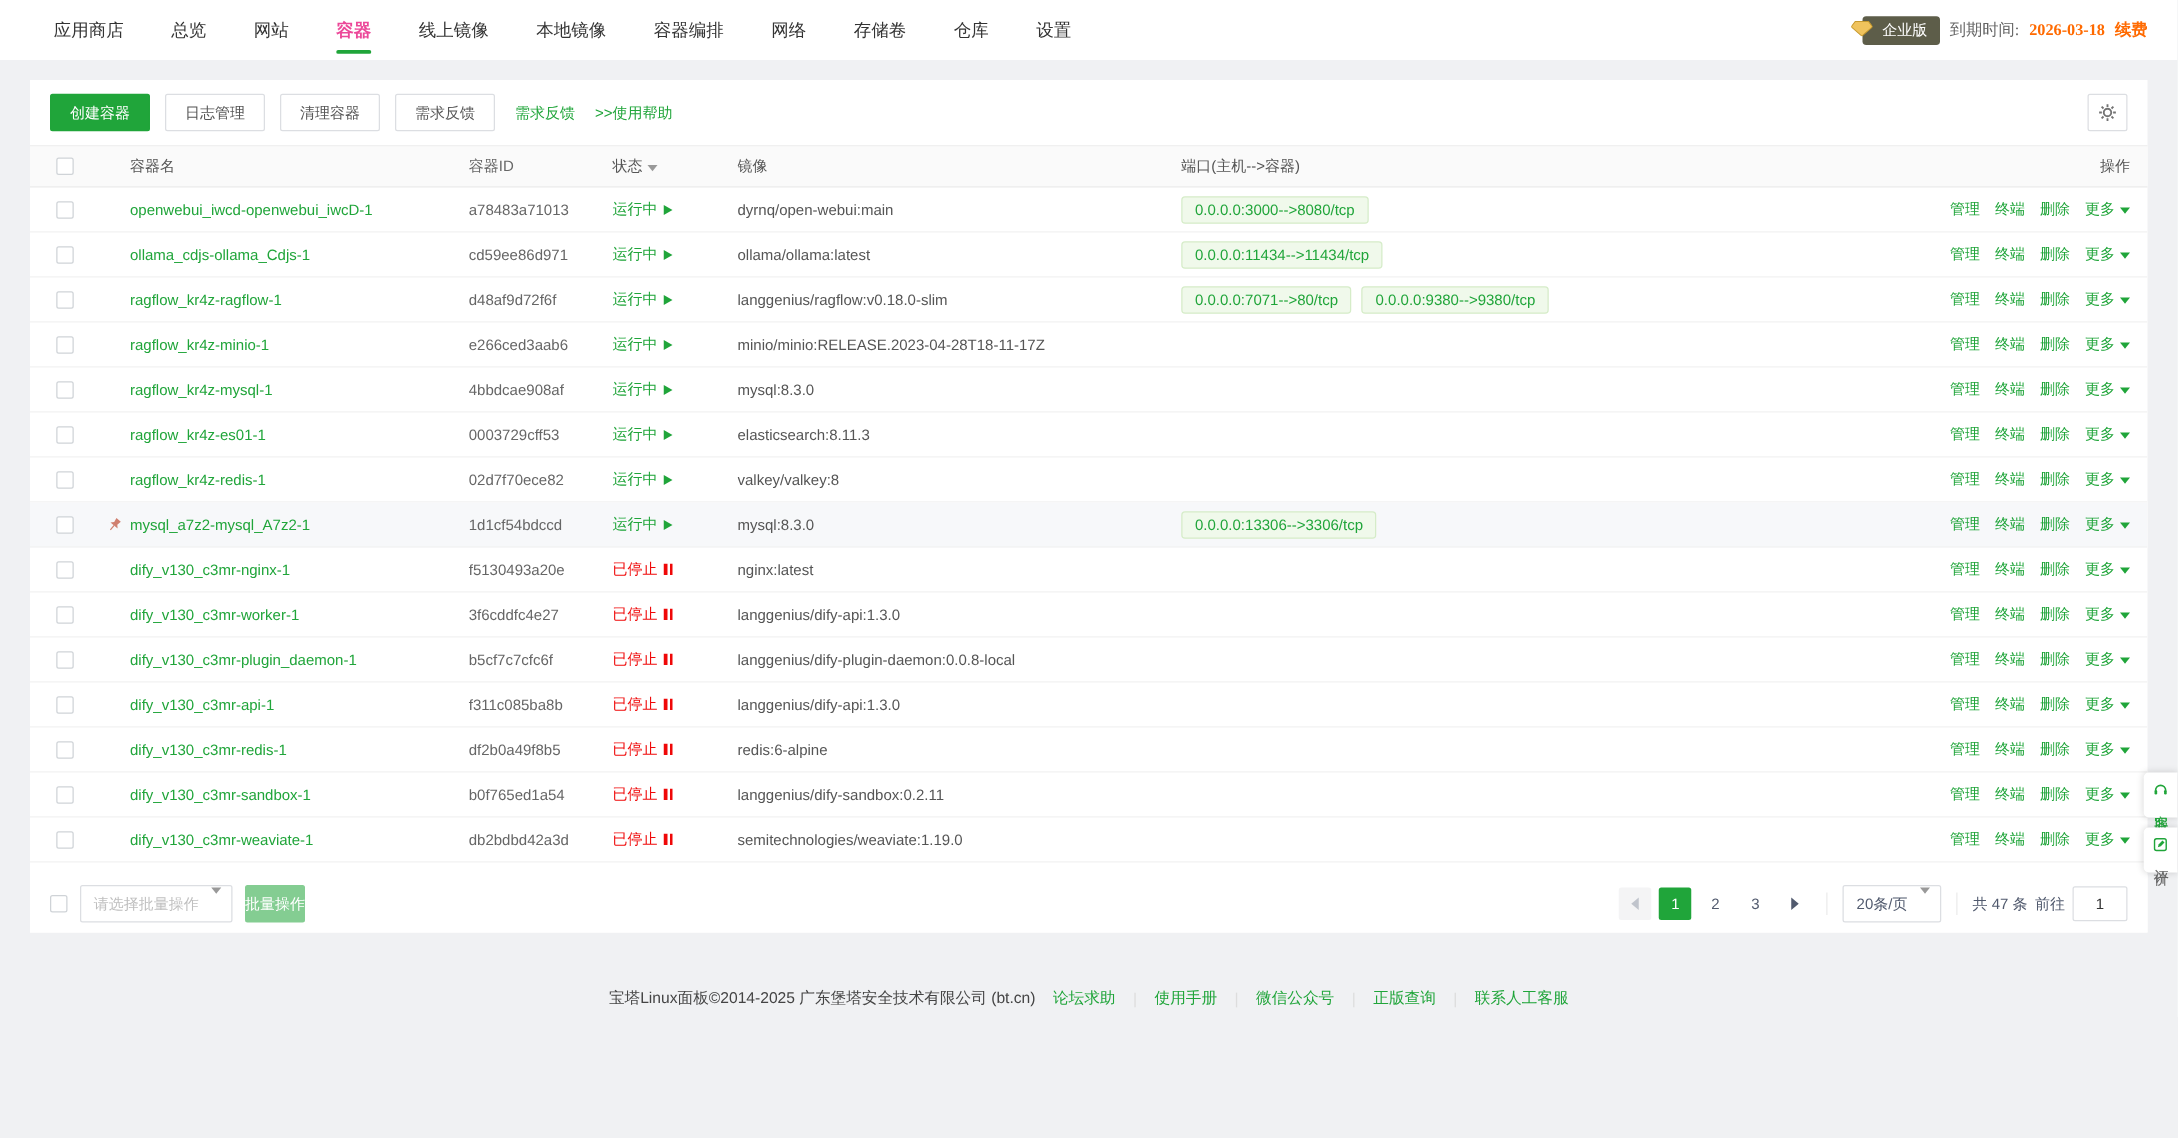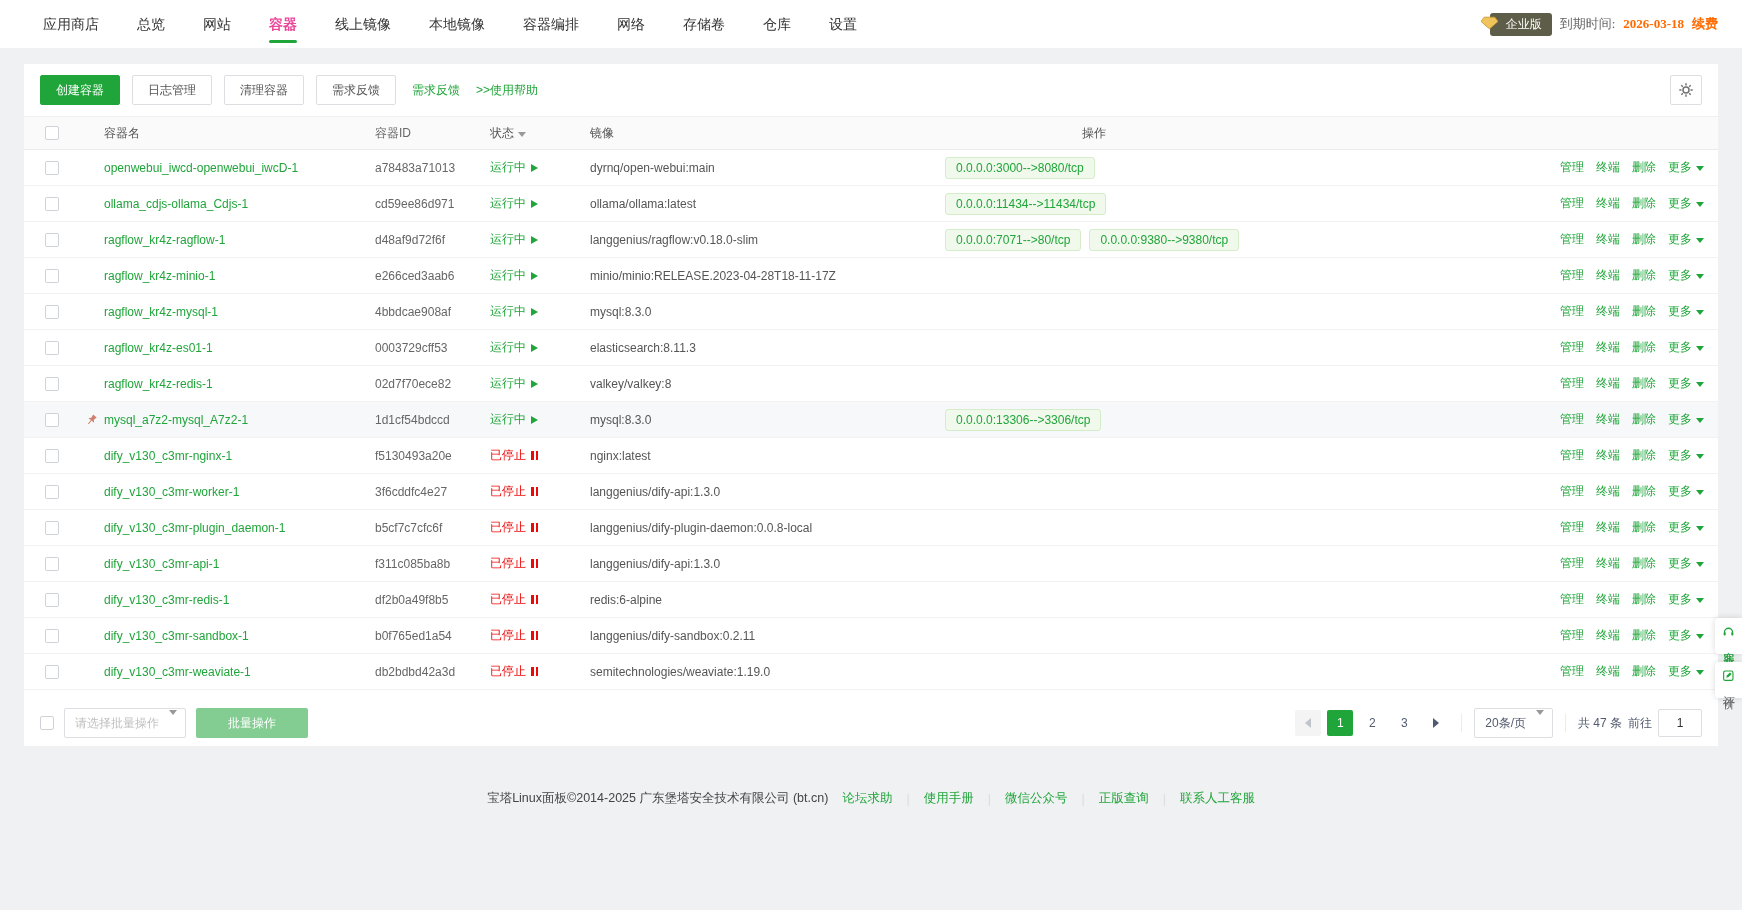--- a/index.html
+++ b/index.html
@@ -83,21 +83,21 @@
 
   
   .bottombar { height:46px; display:flex; align-items:center; padding:0 16px; gap:10px;
     background:#fff; position:relative; }
   .select-box { height:30px; border:1px solid #dcdee2; border-radius:2px; display:inline-flex;
     align-items:center; padding:0 26px 0 10px; font-size:12px; position:relative; cursor:pointer;
     background:#fff; }
   .select-box .caret-down { position:absolute; right:8px; color:#999; }
   .select-box.placeholder { color:#bfbfbf; }
   .select-box.value { color:#515a6e; }
-  .batch-btn { height:30px; padding:0 32px; background:#84cd92; color:#fff; border:0;
+  .batch-btn { height:30px; padding:0 0; background:#84cd92; color:#fff; border:0;
     border-radius:2px; font-size:12px; cursor:pointer; font-family:inherit; }
   .pager { margin-left:auto; display:flex; align-items:center; gap:6px; }
   .page-btn { min-width:26px; height:26px; display:inline-flex; align-items:center;
     justify-content:center; font-size:12px; color:#515a6e; background:#fff; border-radius:2px;
     cursor:pointer; }
   .page-btn.active { background:#20a53a; color:#fff; }
   .arrow-btn { width:26px; height:26px; display:inline-flex; align-items:center; justify-content:center;
     border-radius:2px; cursor:pointer; }
   .arrow-btn.prev { background:#f4f4f5; color:#c0c4cc; }
   .arrow-btn.next { background:#fff; color:#515a6e; }
@@ -183,20 +183,21 @@
         </div>
       <div class="cell col-name">容器名</div>
       <div class="cell col-id">容器ID</div>
       <div class="cell col-status">
         <span class="status-filter">
           <span>状态</span>
           <i class="caret-down"></i>
         </span>
       </div>
       <div class="cell col-image">镜像</div>
+      <div class="cell col-ports">端口(主机--&gt;容器)</div>
       <div class="cell col-actions">操作</div>
     </div>
     <div class="tbody">
         <div class="trow">
     <div class="cell col-check">
             <span class="checkbox"></span>
           </div>
     <div class="cell col-name">
       
       <a class="cname">openwebui_iwcd-openwebui_iwcD-1</a>

